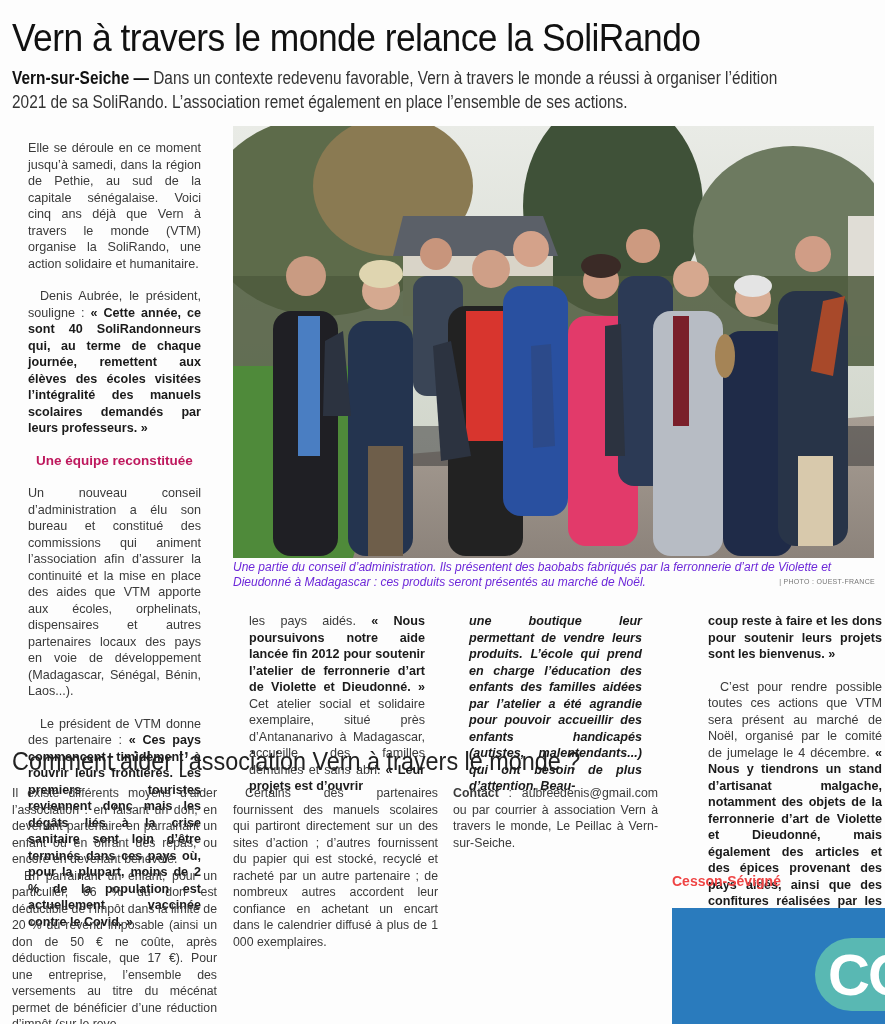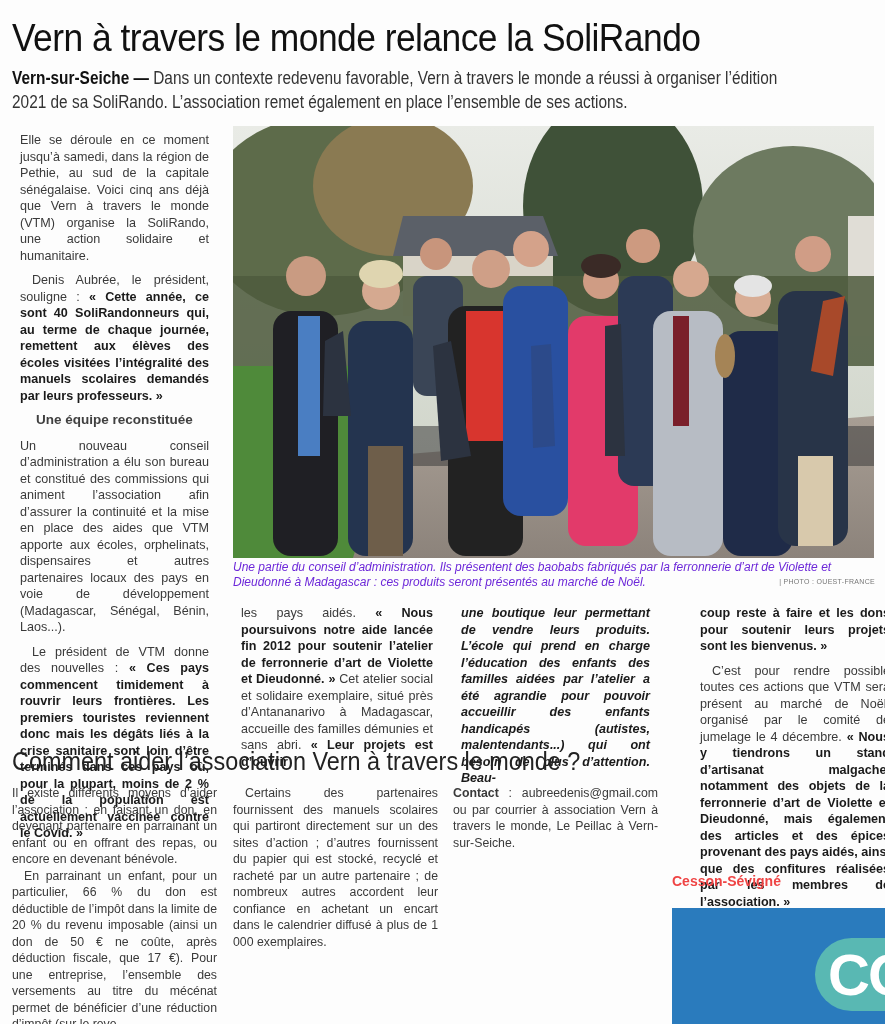--- a/index.html
+++ b/index.html
@@ -1,24 +1,24 @@
 <!DOCTYPE html>
 <html><head>
 <meta charset="utf-8">
 <style>
   html, body { margin: 0; padding: 0; background: #fdfdfd; }
   body { width: 885px; height: 1024px; position: relative; overflow: hidden; color: #2a2a2a; font-family: "Liberation Sans", sans-serif; }
   .title { position: absolute; left: 12px; top: 16px; font-size: 38.5px; font-weight: normal; color: #111; letter-spacing: -0.6px; margin: 0; white-space: nowrap; transform: scaleX(0.92); transform-origin: left top; }
   .lede { position: absolute; left: 12px; top: 66px; width: 880px; font-size: 17.5px; line-height: 24px; color: #333; margin: 0; transform: scaleX(0.88); transform-origin: left top; }
   .lede b { color: #111; }
   .col { position: absolute; font-size: 12.6px; line-height: 16.5px; color: #3a3a3a; text-align: justify; hyphens: manual; }
-  .col p { margin: 8px; }
+  .col p { margin: 16px; }
   .col p.ind { text-indent: 12px; }
   .col strong { color: #1a1a1a; }
-  .subhead { font-weight: bold; font-size: 13.5px; text-align: center; margin: 6px 0 9px 0 !important; color: #404040; }
+  .subhead { font-weight: bold; font-size: 13.5px; text-align: center; margin: 6px 0 9px 0 !important; color: #be185d; }
   .photo { position: absolute; left: 233px; top: 126px; width: 641px; height: 432px; overflow: hidden; background: #7a8a6a; }
   .caption { position: absolute; left: 233px; top: 560px; width: 645px; font-size: 12px; font-style: italic; line-height: 15px; color: #6d28d9; }
   .credit { position: absolute; right: 10px; top: 578px; font-size: 7px; color: #777; letter-spacing: 0.3px; }
   .h2 { position: absolute; left: 12px; top: 746px; font-size: 26px; color: #222; font-weight: normal; margin: 0; white-space: nowrap; transform: scaleX(0.9); transform-origin: left top; }
   .box-col { position: absolute; font-size: 12.3px; line-height: 16.5px; color: #3a3a3a; text-align: justify; }
   .box-col p { margin: 0; }
   .box-col p.ind { text-indent: 12px; }
   .section-label { position: absolute; left: 672px; top: 873px; font-size: 14px; font-weight: bold; color: #ef4444; }
   .ad { position: absolute; left: 672px; top: 908px; width: 213px; height: 116px; background: #2a7bbd; overflow: hidden; }
   .ad-pill { position: absolute; left: 143px; top: 30px; width: 120px; height: 73px; border-radius: 37px; background: #59b8b3; }
@@ -29,21 +29,21 @@
 
 <h1 class="title">Vern à travers le monde relance la SoliRando</h1>
 
 <p class="lede"><b>Vern-sur-Seiche —</b><span> Dans un contexte redevenu favorable, Vern à travers le monde a réussi à organiser l’édition 2021 de sa SoliRando. L’association remet également en place l’ensemble de ses actions.</span></p>
 
 <div class="col" style="left:12px; top:124px; width:205px;">
   <p>Elle se déroule en ce moment jusqu’à samedi, dans la région de Pethie, au sud de la capitale sénégalaise. Voici cinq ans déjà que Vern à travers le monde (VTM) organise la SoliRando, une action solidaire et humanitaire.</p>
   <p class="ind"><span>Denis Aubrée, le président, souligne : </span><strong>« Cette année, ce sont 40 SoliRandonneurs qui, au terme de chaque journée, remettent aux élèves des écoles visitées l’intégralité des manuels scolaires demandés par leurs professeurs. »</strong></p>
   <p class="subhead">Une équipe reconstituée</p>
   <p>Un nouveau conseil d’administration a élu son bureau et constitué des commissions qui animent l’association afin d’assurer la continuité et la mise en place des aides que VTM apporte aux écoles, orphelinats, dispensaires et autres partenaires locaux des pays en voie de développement (Madagascar, Sénégal, Bénin, Laos...).</p>
-  <p class="ind"><span>Le président de VTM donne des nouvelles : </span><strong>« Ces pays commencent timidement à rouvrir leurs frontières. Les premiers touristes reviennent donc mais les dégâts liés à la crise sanitaire sont loin d’être terminés dans ces pays où, pour la plupart, moins de 2 % de la population est actuellement vaccinée contre le Covid. »</strong></p>
+  <p class="ind"><span>Le président de VTM donne des partenaire : </span><strong>« Ces pays commencent timidement à rouvrir leurs frontières. Les premiers touristes reviennent donc mais les dégâts liés à la crise sanitaire sont loin d’être terminés dans ces pays où, pour la plupart, moins de 2 % de la population est actuellement vaccinée contre le Covid. »</strong></p>
 </div>
 
 <div class="photo">
   <svg width="641" height="432" viewBox="0 0 641 432">
     <defs>
       <linearGradient id="sky" x1="0" y1="0" x2="0" y2="1">
         <stop offset="0" stop-color="#e9ebe6"></stop>
           <stop offset="1" stop-color="#c9cfc2"></stop>
       </linearGradient>
       <linearGradient id="deck" x1="0" y1="0" x2="0" y2="1">

